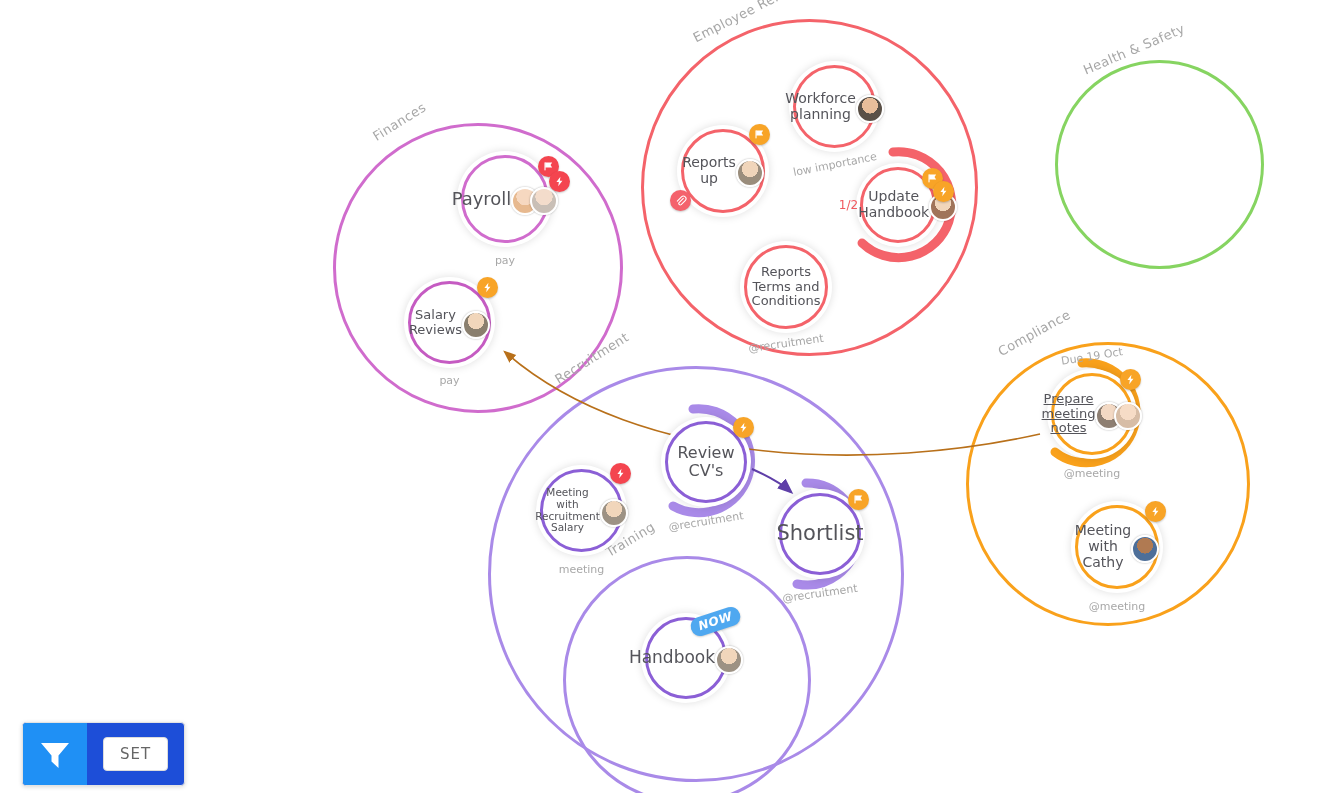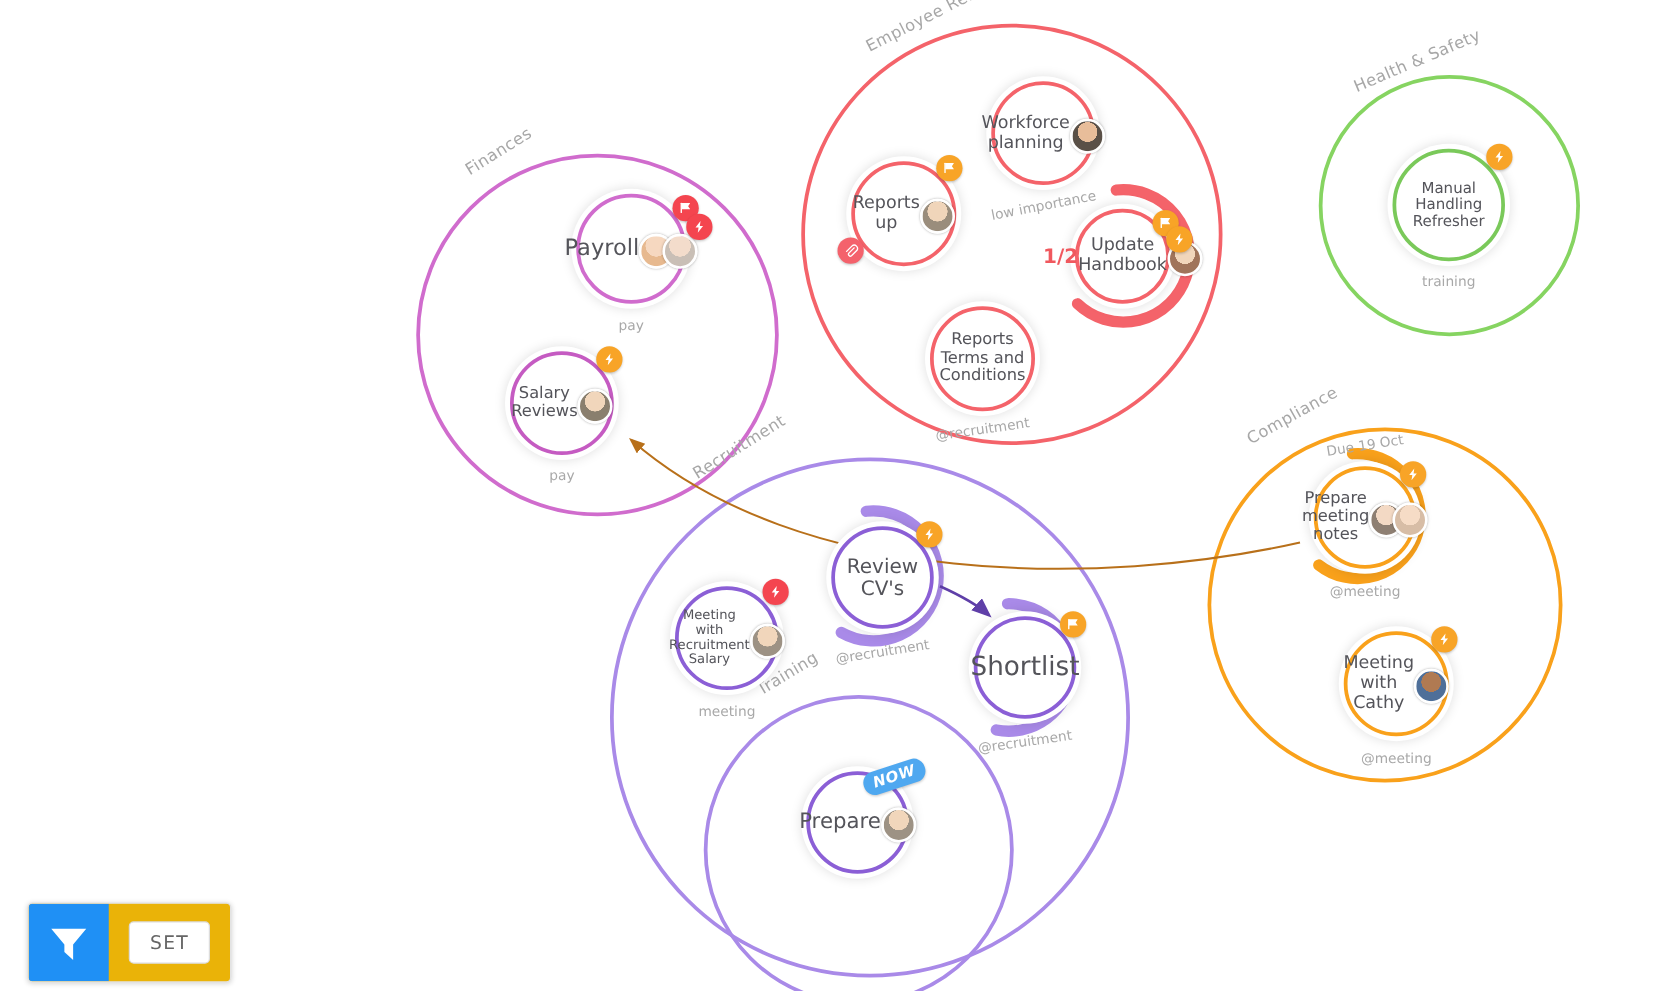--- a/index.html
+++ b/index.html
@@ -31,21 +31,21 @@
   .node .ring{
     position:absolute;border-radius:50%;border-style:solid;box-sizing:border-box;
     left:4px;top:4px;right:4px;bottom:4px;background:transparent;
   }
   .node .inner{
     position:absolute;left:0;top:0;right:0;bottom:0;border-radius:50%;
     display:flex;flex-direction:row;align-items:center;justify-content:center;
     text-align:center;box-sizing:border-box;padding:6px 10px;
   }
   .node .title{line-height:1.12;color:#54545a;}
-  .node .frac{color:#f0585e;font-size:16px;line-height:1.05;margin-bottom:-1px;font-weight:bold;}
+  .node .frac{color:#f0585e;font-size:12px;line-height:1.05;margin-bottom:-1px;}
   .avatars{display:flex;justify-content:center;margin-top:4px;}
   .avatar{
     width:24px;height:24px;border-radius:50%;border:2px solid #fff;
     box-shadow:0 0 2px rgba(0,0,0,.35);
     background-size:cover;background-position:center;
     position:relative;overflow:hidden;
   }
   .avatar + .avatar{margin-left:-9px;}
   .node .tag{
     position:absolute;left:50%;transform:translateX(-50%);
@@ -67,21 +67,21 @@
     position:absolute;border-radius:9px;background:#4fa8f0;color:#fff;
     font-size:12px;font-weight:bold;font-style:italic;
     padding:2px 8px 3px 8px;letter-spacing:.5px;
     box-shadow:0 1px 2px rgba(0,0,0,.2);
   }
 
   
   #filter-bar{
     position:absolute;left:22px;top:722px;
     display:flex;align-items:stretch;
-    background:#eab308;border:1px solid #e3e3e3;border-radius:4px;
+    background:#1d4ed8;border:1px solid #e3e3e3;border-radius:4px;
     box-shadow:0 1px 4px rgba(0,0,0,.16);
     height:62px;overflow:hidden;
   }
   #filter-icon-btn{
     width:64px;background:#1f90f5;display:flex;align-items:center;justify-content:center;
     cursor:pointer;
   }
   #set-wrap{display:flex;align-items:center;justify-content:center;padding:0 16px;}
   #set-btn{
     border:1px solid #dcdcdc;border-radius:4px;background:#fff;
@@ -251,39 +251,26 @@
 
   <div class="node" style="left:740px;top:241px;width:92px;height:92px;">
     <div class="shadowring"></div>
     <div class="ring" style="border-width:3px;border-color:#f4636a;"></div>
     <div class="inner">
       <div class="title" style="font-size:13px;">Reports Terms and Conditions</div>
     </div>
     <div class="tag" style="top:96px;transform:translateX(-50%) rotate(-8deg);">@recruitment</div>
   </div>
 
-  <div class="node" style="left:1110px;top:115px;width:98px;height:98px;">
-    <div class="shadowring"></div>
-    <div class="ring" style="border-width:3px;border-color:#7ac95a;"></div>
-    <div class="inner">
-      <div class="title" style="font-size:12px;">Manual Handling Refresher</div>
-    </div>
-    <div class="badge" style="right:-2px;top:0px;background:#f8a427;">
-      <svg width="11" height="11" viewBox="0 0 12 12">
-          <path d="M7 .8 L2.6 6.6 L5.3 6.6 L4.6 11.2 L9.2 5.2 L6.4 5.2 Z" fill="#fff"></path>
-        </svg>
-    </div>
-    <div class="tag" style="top:104px;">training</div>
-  </div>
 
   <div class="node" style="left:1047px;top:369px;width:90px;height:90px;">
     <div class="shadowring"></div>
     <div class="ring" style="border-width:3px;border-color:#f9a11b;"></div>
     <div class="inner">
-      <div class="title" style="font-size:13px;">Prepare meeting notes</div>
+      <div class="title" style="font-size:13px;text-decoration:underline;">Prepare meeting notes</div>
       <div class="avatars">
         <div class="avatar" style="background:radial-gradient(circle at 50% 34%, #f3d9c4 0 40%, #8e7f72 41% 100%);"></div>
         <div class="avatar" style="background:radial-gradient(circle at 50% 34%, #f6dcc6 0 40%, #d7bda6 41% 100%);"></div>
       </div>
     </div>
     <div class="badge" style="right:-4px;top:0px;background:#f8a427;">
       <svg width="11" height="11" viewBox="0 0 12 12">
           <path d="M7 .8 L2.6 6.6 L5.3 6.6 L4.6 11.2 L9.2 5.2 L6.4 5.2 Z" fill="#fff"></path>
         </svg>
     </div>
@@ -351,21 +338,21 @@
           <rect x="1.6" y="1.3" width="1.2" height="9" rx=".5" fill="#fff"></rect>
         </svg>
     </div>
     <div class="tag" style="top:98px;transform:translateX(-50%) rotate(-8deg);">@recruitment</div>
   </div>
 
   <div class="node" style="left:641px;top:613px;width:90px;height:90px;">
     <div class="shadowring"></div>
     <div class="ring" style="border-width:3px;border-color:#8b5fd6;"></div>
     <div class="inner">
-      <div class="title" style="font-size:17px;">Prepare</div>
+      <div class="title" style="font-size:17px;">Handbook</div>
       <div class="avatars">
         <div class="avatar" style="background:radial-gradient(circle at 50% 34%, #f1d6bb 0 40%, #9d9284 41% 100%);"></div>
       </div>
     </div>
     <div class="badge-now" style="right:-10px;top:-1px;transform:rotate(-18deg);">NOW</div>
   </div>
 
   <div id="filter-bar">
     <div id="filter-icon-btn">
       <svg width="34" height="32" viewBox="0 0 34 32">

